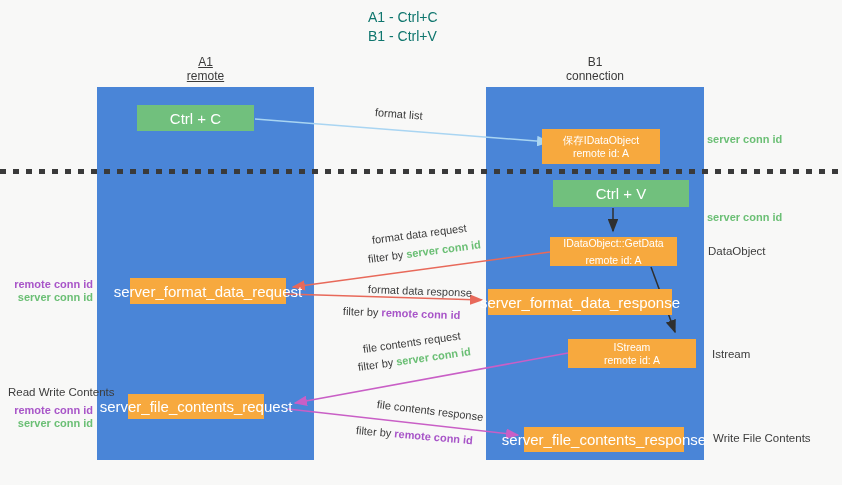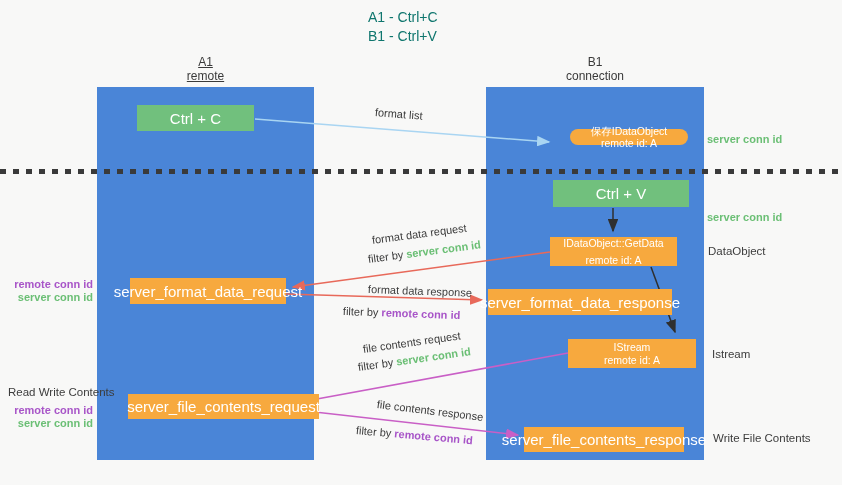--- a/index.html
+++ b/index.html
@@ -82,21 +82,21 @@
     <line x1="286" y1="294" x2="482" y2="300" stroke="#e8695a" stroke-width="1.5" marker-end="url(#m-red)"></line>
     <line x1="651" y1="267" x2="675" y2="332" stroke="#2f2f2f" stroke-width="1.5" marker-end="url(#m-black)"></line>
     <line x1="568" y1="353" x2="295" y2="403" stroke="#c95fc6" stroke-width="1.5" marker-end="url(#m-magenta)"></line>
     <line x1="288" y1="409" x2="518" y2="435" stroke="#c95fc6" stroke-width="1.5" marker-end="url(#m-magenta)"></line>
   </svg>
 
   <div class="node green" style="left:137px;top:105px;width:117px;height:26px;">
     <span>Ctrl + C</span>
   </div>
 
-  <div class="node orange two-line" style="left:570px;top:129px;width:118px;height:16px;border-radius:13px;">
+  <div class="node orange two-line" style="left:542px;top:129px;width:118px;height:35px;">
     <span>保存IDataObject</span>
     <span>remote id: A</span>
   </div>
 
   <div class="node green" style="left:553px;top:180px;width:136px;height:27px;">
     <span>Ctrl + V</span>
   </div>
 
   <div class="node orange two-line" style="left:550px;top:237px;width:127px;height:29px;justify-content:space-between;">
     <span>IDataObject::GetData</span>
@@ -109,21 +109,21 @@
 
   <div class="node orange" style="left:488px;top:289px;width:184px;height:26px;">
     <span>server_format_data_response</span>
   </div>
 
   <div class="node orange two-line" style="left:568px;top:339px;width:128px;height:29px;">
     <span>IStream</span>
     <span>remote id: A</span>
   </div>
 
-  <div class="node orange" style="left:128px;top:394px;width:191px;height:25px;">
+  <div class="node orange" style="left:128px;top:394px;width:136px;height:25px;">
     <span>server_file_contents_request</span>
   </div>
 
   <div class="node orange" style="left:524px;top:427px;width:160px;height:25px;">
     <span>server_file_contents_response</span>
   </div>
 
   <div class="side-label bold-green" style="left:707px;top:133px;">server conn id</div>
   <div class="side-label bold-green" style="left:707px;top:211px;">server conn id</div>
   <div class="side-label" style="left:708px;top:245px;">DataObject</div>

